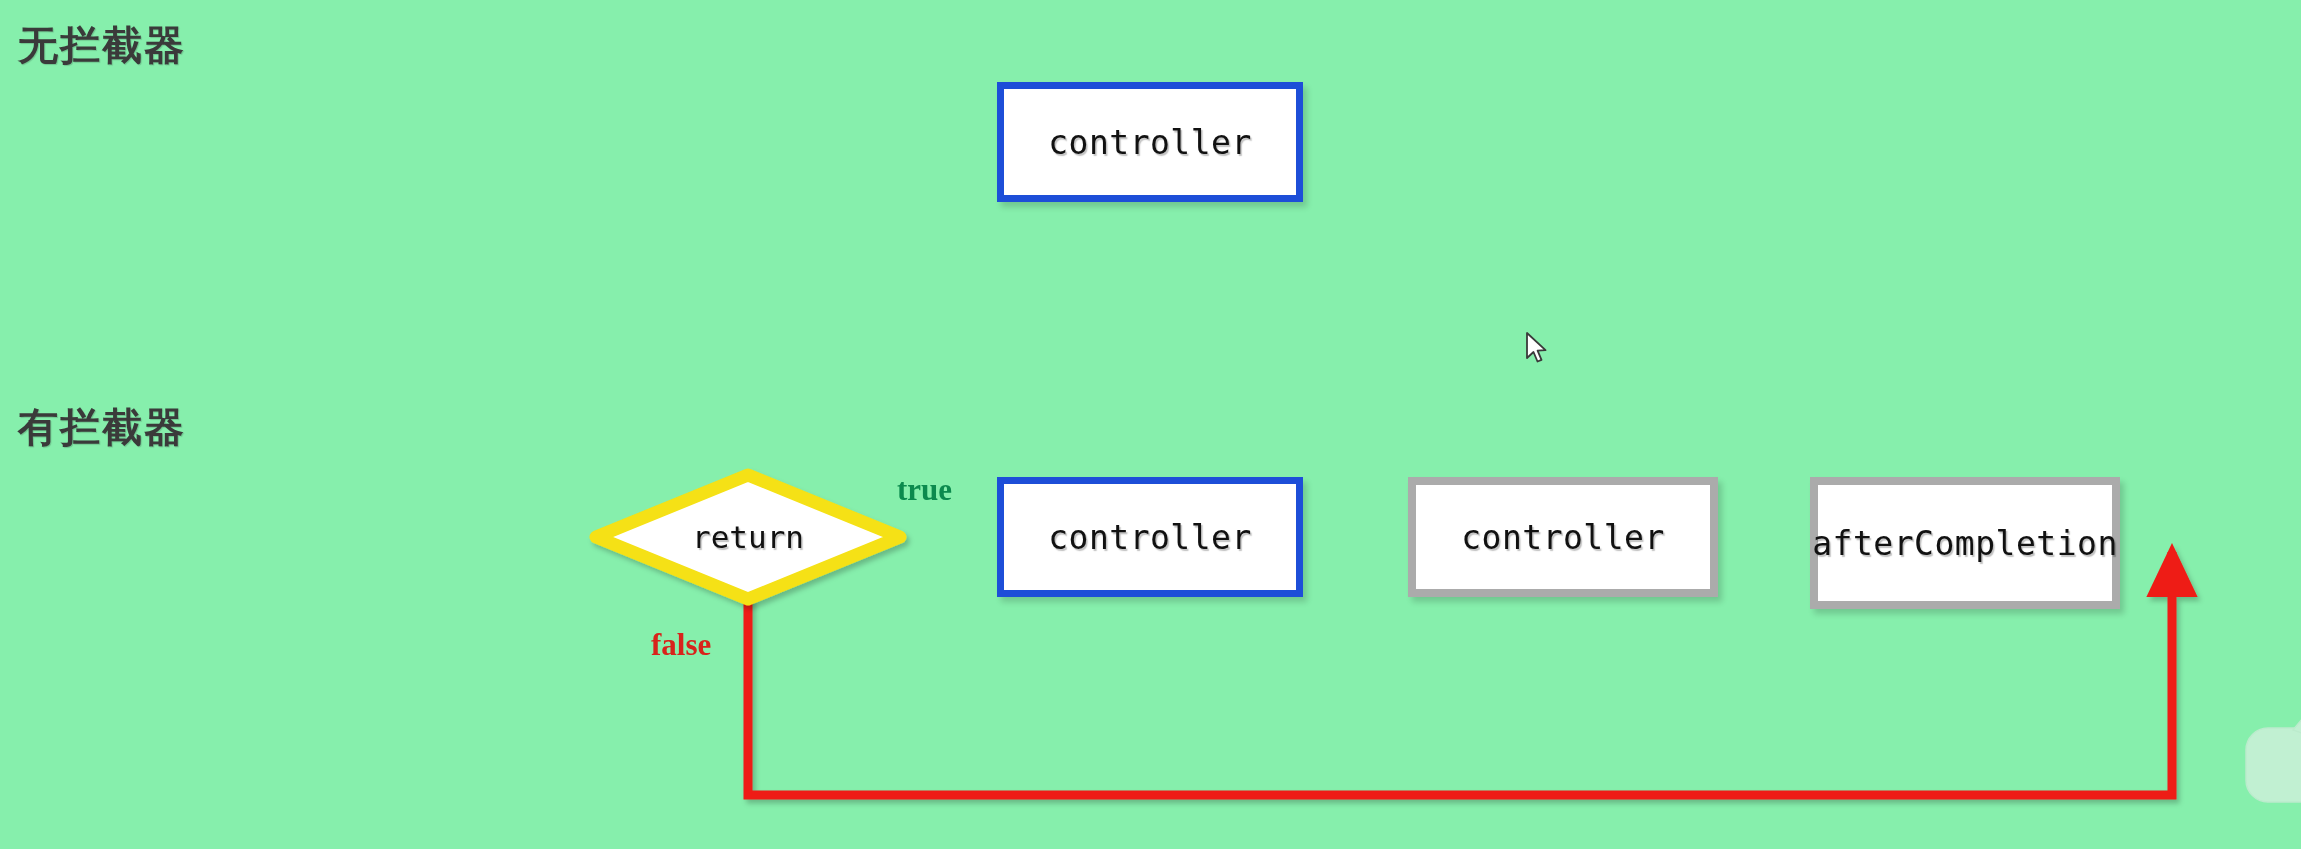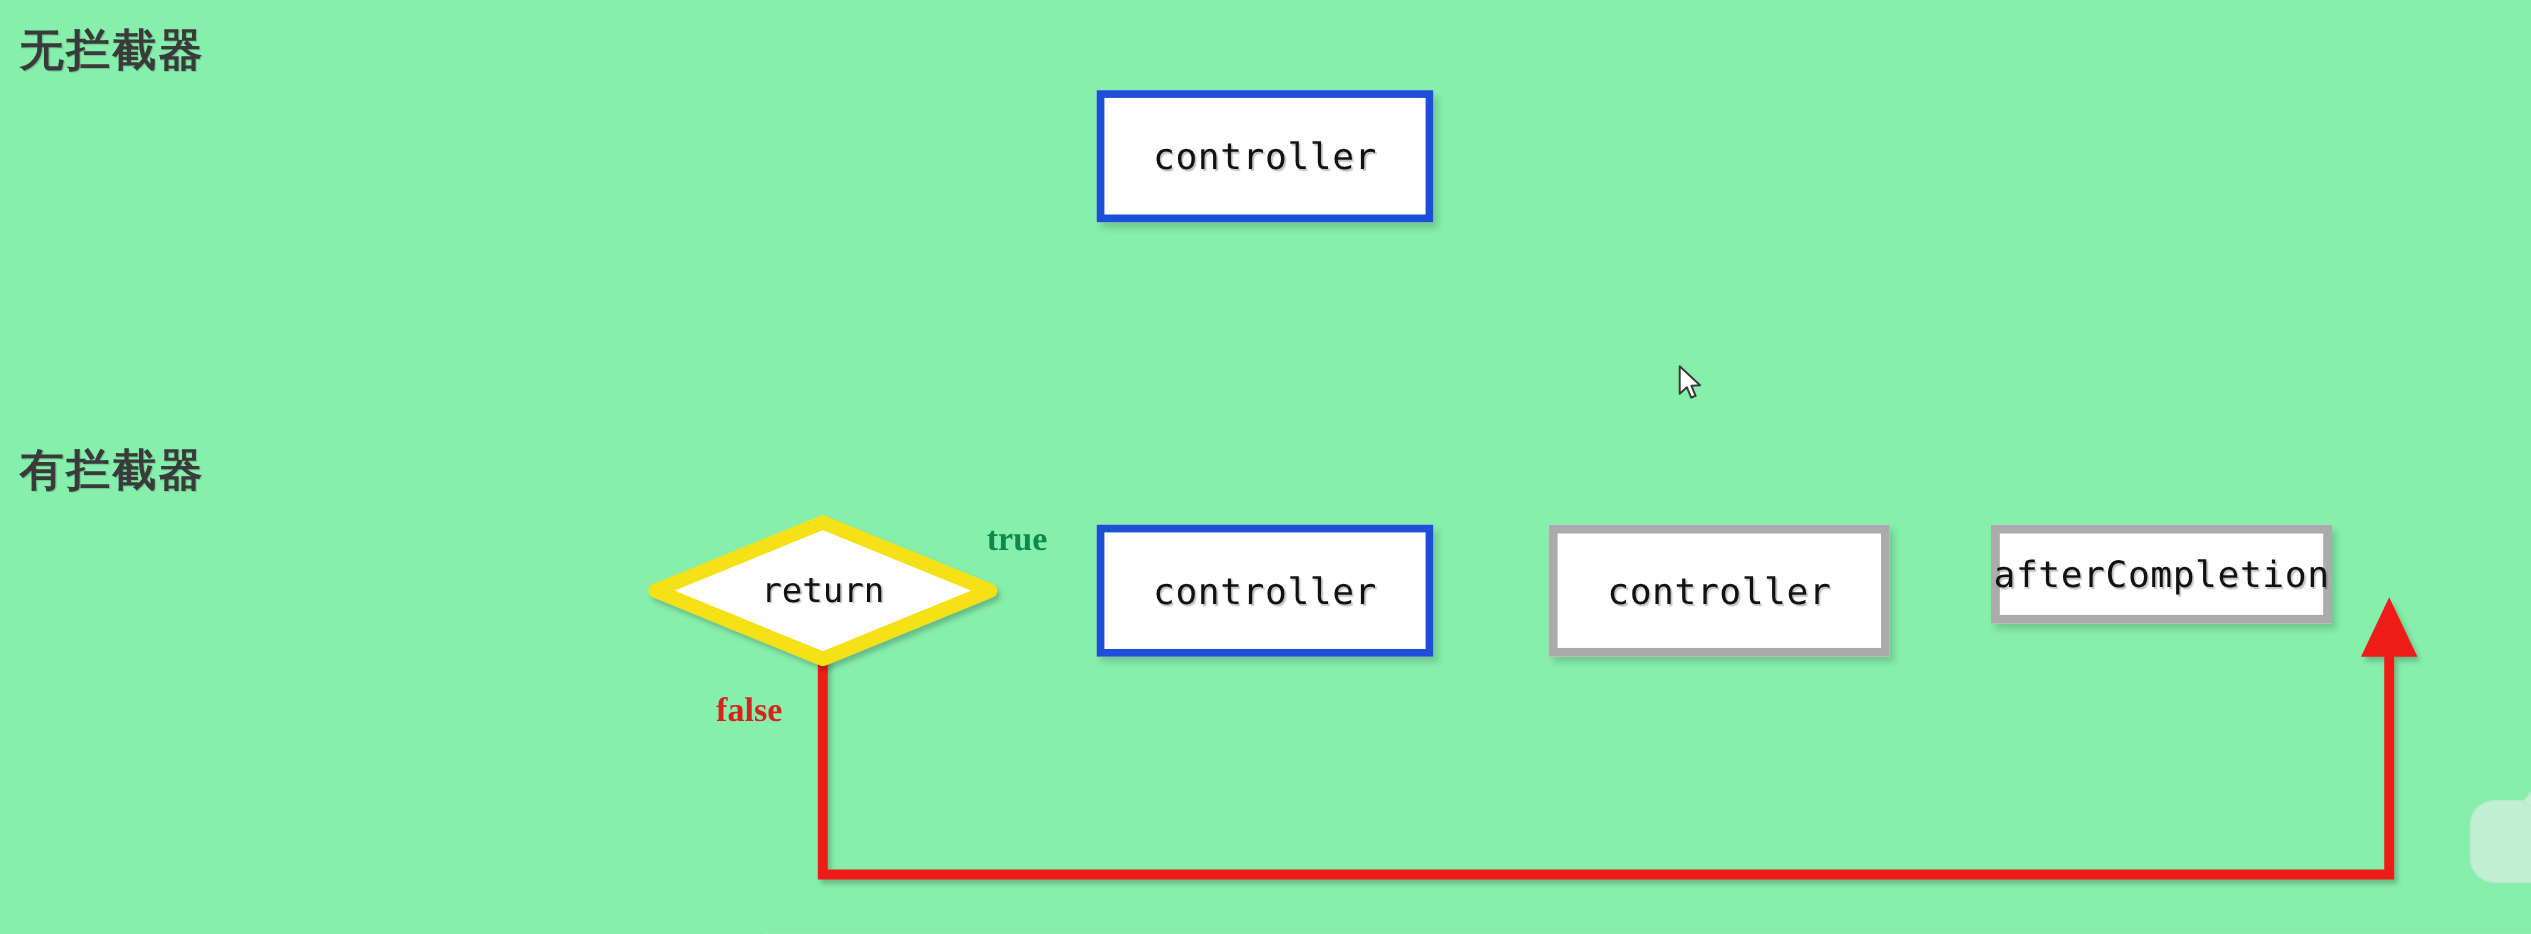--- a/index.html
+++ b/index.html
@@ -153,21 +153,21 @@
 
 
   <div class="diamond-wrap" style="left:596px; top:475px; width:304px; height:124px;">
     <div class="diamond-label">return</div>
   </div>
 
   <div class="node blue" style="left:997px; top:477px; width:306px; height:120px;">controller</div>
 
   <div class="node gray" style="left:1408px; top:477px; width:310px; height:120px;">controller</div>
 
-  <div class="node gray" style="left:1810px; top:477px; width:310px; height:90px;">afterCompletion</div>
+  <div class="node gray" style="left:1810px; top:477px; width:310px; height:132px;">afterCompletion</div>
 
   <div class="edge-label green" style="left:897px; top:472px;">true</div>
 
   <div class="edge-label red" style="left:615px; top:627px;">false</div>
 
   <div class="watermark" style="left:2238px; top:700px; width:90px; height:120px;">
     <svg width="90" height="120" viewBox="0 0 90 120">
       <g fill="#f2f2f2" stroke="#e8e8e8" stroke-width="1.5">
         <rect x="8" y="28" width="76" height="74" rx="22" ry="22"></rect>
         <path d="M55 30 L70 12 L78 19 L64 33 Z"></path>

